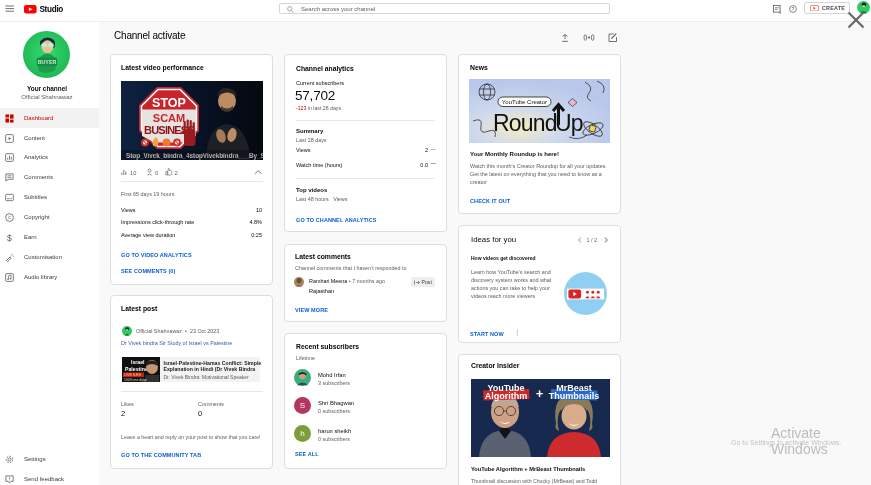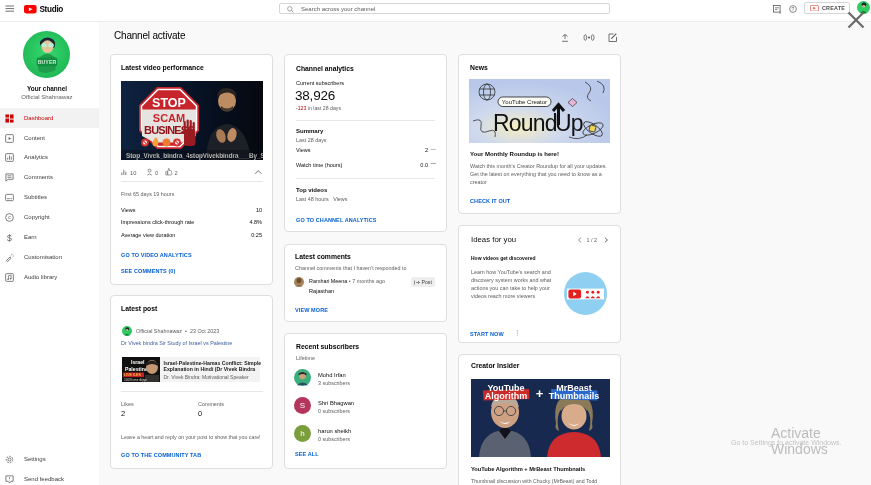--- a/index.html
+++ b/index.html
@@ -301,21 +301,21 @@
 <div class="g" style="left:121px;top:401px;">Likes</div>
 <div class="abs" style="left:121px;top:408.5px;font-size:7.5px;">2</div>
 <div class="g" style="left:198px;top:401px;">Comments</div>
 <div class="abs" style="left:198px;top:408.5px;font-size:7.5px;">0</div>
 <div class="abs" style="left:121px;top:434px;font-size:5.3px;color:#606060;white-space:nowrap;">Leave a heart and reply on your post to show that you care!</div>
 <div class="blue" style="left:121px;top:451.5px;">GO TO THE COMMUNITY TAB</div>
 
 <div class="card" style="left:284px;top:54px;width:163px;height:178px;"></div>
 <div class="ctitle" style="left:296px;top:64.5px;">Channel analytics</div>
 <div class="t" style="left:296px;top:79.5px;">Current subscribers</div>
-<div class="abs" style="left:295px;top:87.5px;font-size:13.5px;font-weight:400;letter-spacing:-0.2px;">38,926</div>
+<div class="abs" style="left:295px;top:87.5px;font-size:13.5px;font-weight:400;letter-spacing:-0.2px;">57,702</div>
 <div class="abs" style="left:296px;top:105.3px;font-size:5.2px;"><span style="color:#c00;">-123</span><span class="gray"> in last 28 days</span></div>
 <div class="divline" style="left:296px;top:119.5px;width:139px;"></div>
 <div class="abs" style="left:296px;top:127.8px;font-size:6px;font-weight:bold;">Summary</div>
 <div class="g" style="left:296px;top:136.5px;">Last 28 days</div>
 <div class="t" style="left:296px;top:146.8px;">Views</div>
 <div class="t" style="left:296px;top:146.8px;width:132px;text-align:right;">2</div>
 <div class="abs gray" style="left:430.5px;top:146px;font-size:5.4px;">—</div>
 <div class="t" style="left:296px;top:161.5px;">Watch time (hours)</div>
 <div class="t" style="left:296px;top:161.5px;width:132px;text-align:right;">0.0</div>
 <div class="abs" style="left:430.5px;top:160px;font-size:5.4px;color:#0d0d0d;">—</div>

